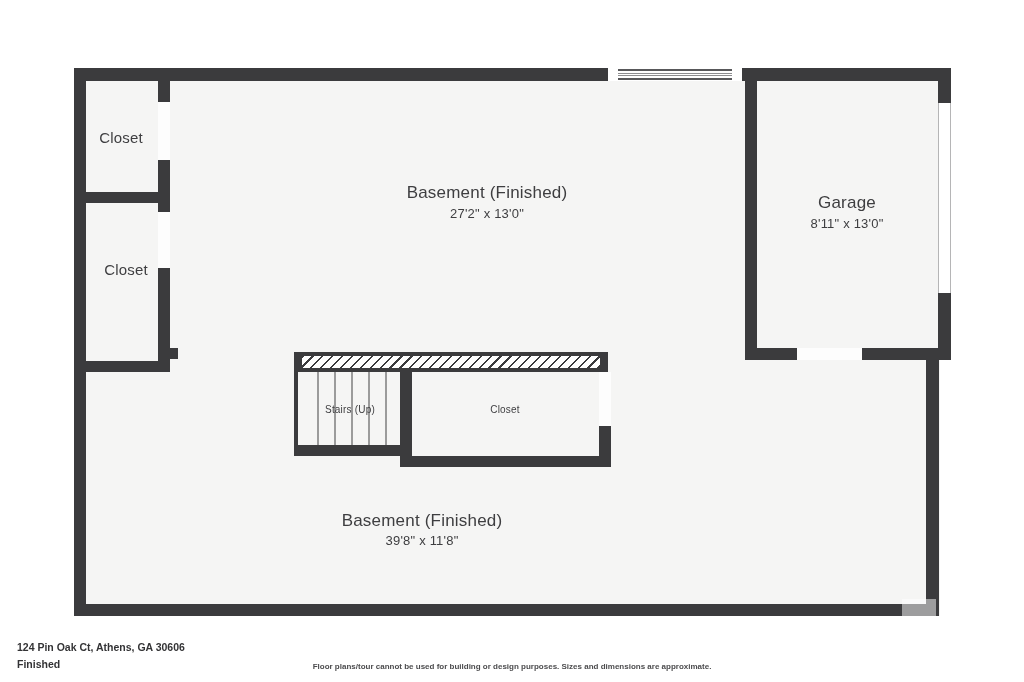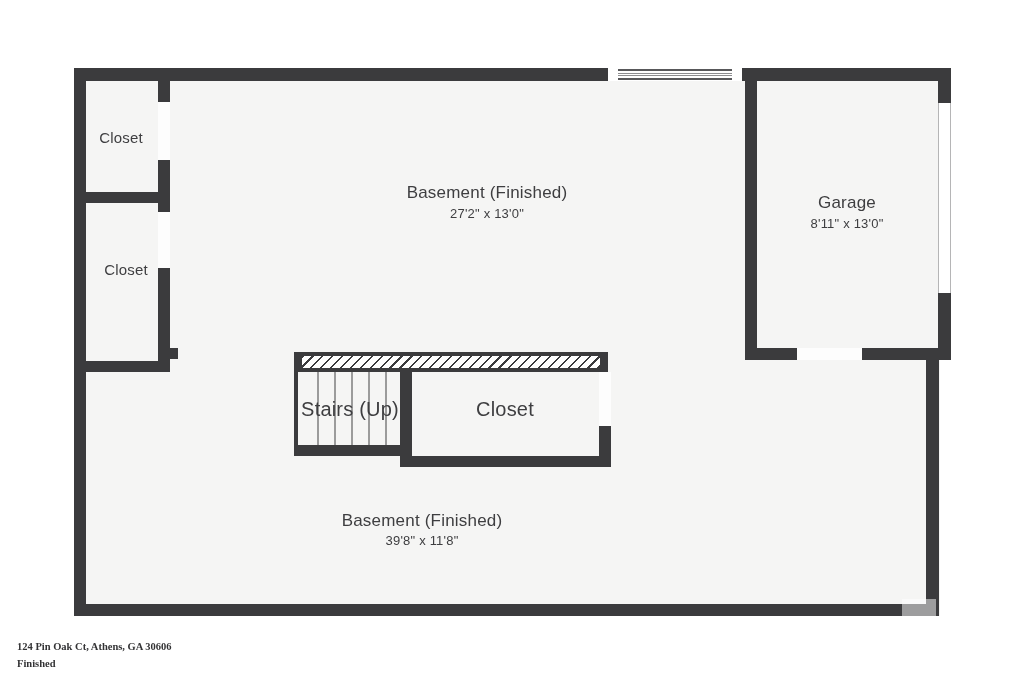--- a/index.html
+++ b/index.html
@@ -24,21 +24,21 @@
     transform: translate(-50%, -50%);
     color: var(--label);
     font-weight: 400;
     white-space: nowrap;
     z-index: 5;
     letter-spacing: 0.2px;
   }
   .room-name { font-size: 17px; }
   .room-dims { font-size: 13px; }
   .small-room { font-size: 15px; }
-  .mid-room { font-size: 20px; }
+  .mid-room { font-size: 10px; }
 
   
   .hatch-band {
     position: absolute;
     left: 294px; top: 352px;
     width: 314px; height: 20px;
     background: #ffffff;
     border-top: 4px solid var(--wall);
     border-bottom: 4px solid var(--wall);
     box-sizing: border-box;
@@ -79,21 +79,20 @@
     border-left: 1px solid #b5b5b6;
     border-right: 1px solid #b5b5b6;
     box-sizing: border-box;
     z-index: 4;
   }
 
   .footer-text {
     position: absolute;
     font-weight: 700;
     color: #333335;
-    font-family: Liberation Serif, serif;
   }
   .address-line { font-size: 10.5px; }
   .disclaimer {
     position: absolute;
     left: 50%;
     transform: translateX(-50%);
     top: 662px;
     font-size: 8px;
     font-weight: 700;
     color: #4c4c4e;
@@ -167,14 +166,15 @@
   <div class="lbl mid-room" style="left:350px; top:409px;">Stairs (Up)</div>
   <div class="lbl mid-room" style="left:505px; top:409px;">Closet</div>
 
   <div class="lbl room-name" style="left:422px; top:521px;">Basement (Finished)</div>
   <div class="lbl room-dims" style="left:422px; top:540px;">39'8" x 11'8"</div>
 
   <div class="watermark-artifact"></div>
 
   <div class="footer-text address-line" style="left:17px; top:641px;">124 Pin Oak Ct, Athens, GA 30606</div>
   <div class="footer-text address-line" style="left:17px; top:658px;">Finished</div>
+  <div class="disclaimer">Floor plans/tour cannot be used for building or design purposes. Sizes and dimensions are approximate.</div>
 
 </div>
 
 </body></html>

